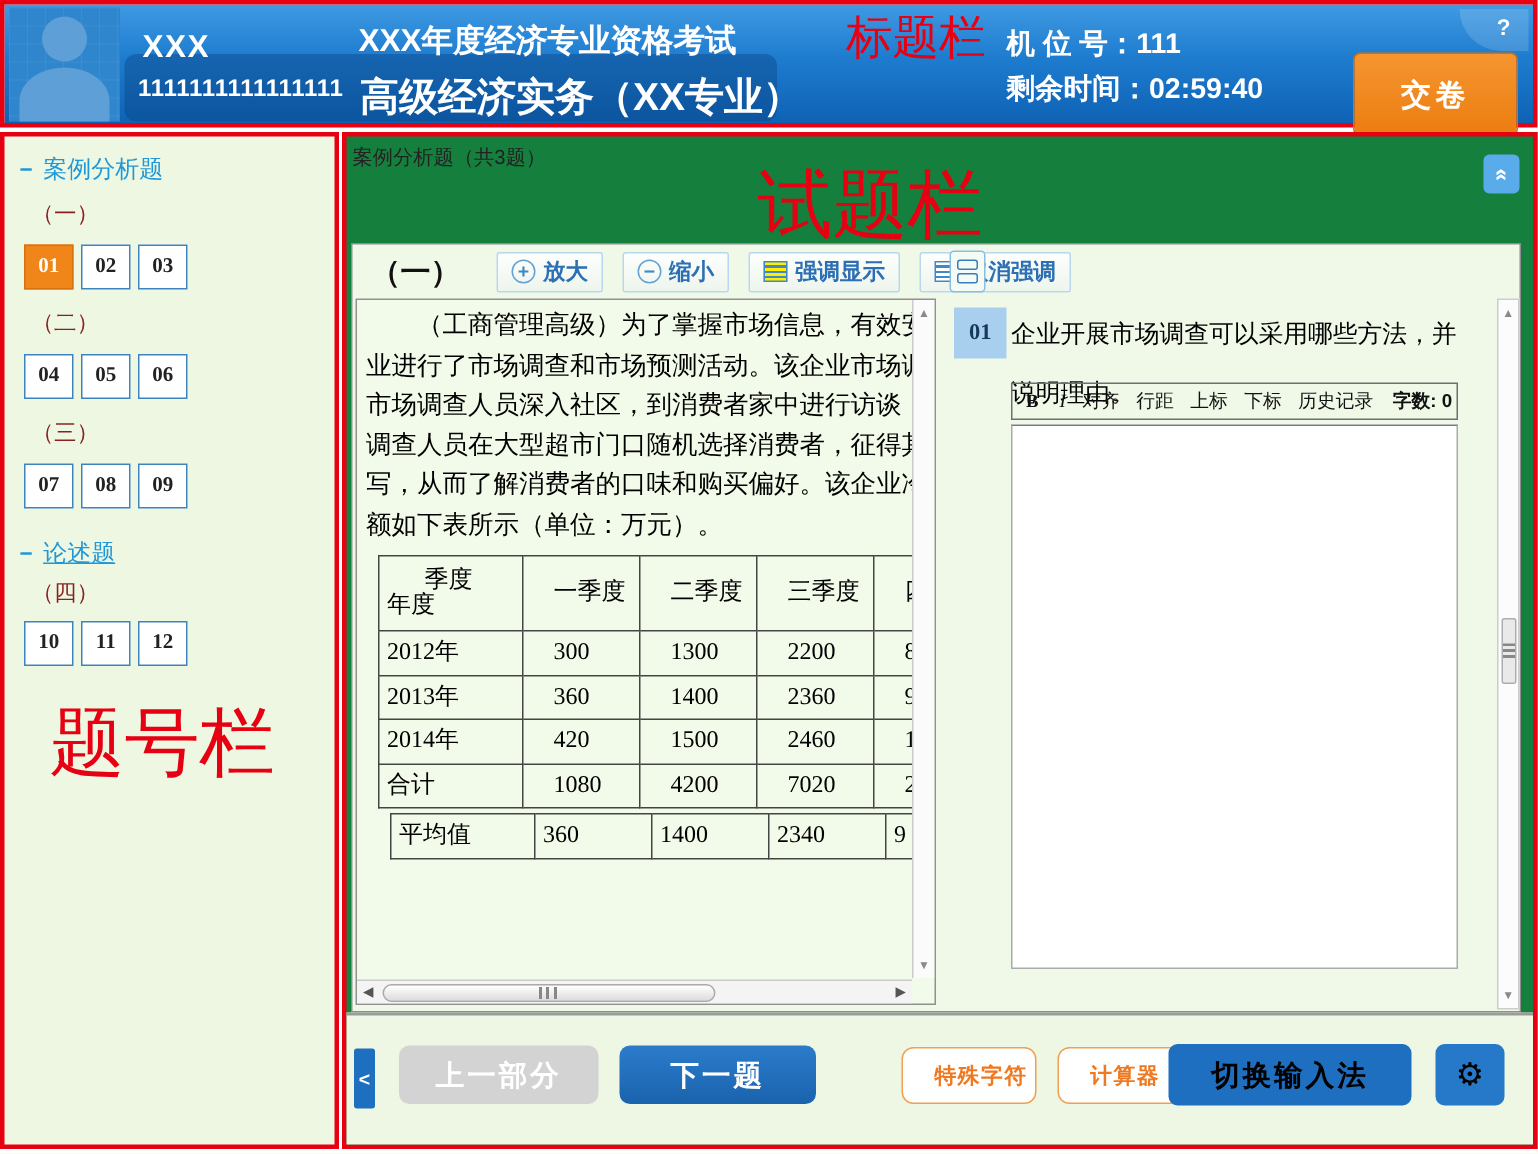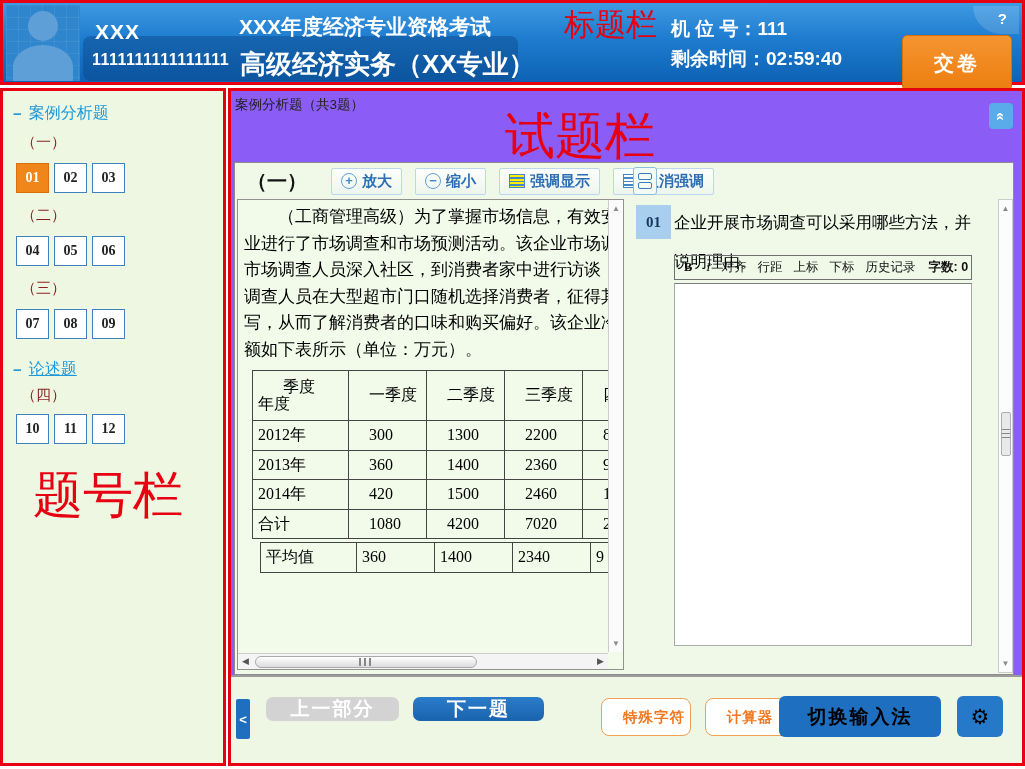--- a/index.html
+++ b/index.html
@@ -69,21 +69,21 @@
   .num-btn{
     width:33px;height:30px;background:#fff;border:1px solid #3d83bd;
     color:#222;font-weight:bold;font-size:14px;
     display:flex;align-items:center;justify-content:center;cursor:pointer;
   }
   .num-btn.active{background:var(--orange);border-color:#d9700e;color:#fff;}
 
   
   .main{
     position:absolute;left:228px;top:88px;width:797px;height:678px;
-    background:#8b5cf6;border:3px solid var(--red);
+    background:#15803d;border:3px solid var(--red);
   }
   .main-header{position:absolute;left:4px;top:5px;font-size:13.5px;color:#222;}
   .collapse-btn{
     position:absolute;right:9px;top:12px;width:24px;height:26px;
     background:#5aabea;border-radius:4px;cursor:pointer;
     display:flex;align-items:center;justify-content:center;
   }
   .collapse-btn .glyph{color:#fff;font-size:15px;font-weight:bold;transform:rotate(90deg);display:block;}
 
   .inner-box{
@@ -186,21 +186,21 @@
   .footer{
     position:absolute;left:0;right:0;bottom:0;height:88px;
     background:#edf7e3;border-top:2px solid #9b9b9b;
   }
   .side-tab{
     position:absolute;left:5px;top:22px;width:14px;height:40px;
     background:var(--btn-blue);border-radius:2px;color:#fff;font-size:13px;font-weight:bold;
     display:flex;align-items:center;justify-content:center;cursor:pointer;
   }
   .f-btn{
-    position:absolute;top:20px;height:24px;border-radius:7px;border:none;cursor:pointer;
+    position:absolute;top:20px;height:39px;border-radius:7px;border:none;cursor:pointer;
     display:flex;align-items:center;justify-content:center;
     font-weight:bold;font-size:19px;letter-spacing:2px;
     font-family:"Liberation Sans","DejaVu Sans",sans-serif;
   }
   .f-prev{left:35px;width:133px;background:#d3d3d3;color:#fff;}
   .f-next{left:182px;width:131px;background:linear-gradient(180deg,#2b7ccb,#1a63ad);color:#fff;}
   .f-outline{
     position:absolute;top:21px;height:38px;border-radius:8px;cursor:pointer;
     background:#fff;border:1px solid #f0a050;color:#f07820;font-weight:bold;font-size:14.5px;
     display:flex;align-items:center;justify-content:center;letter-spacing:1px;

